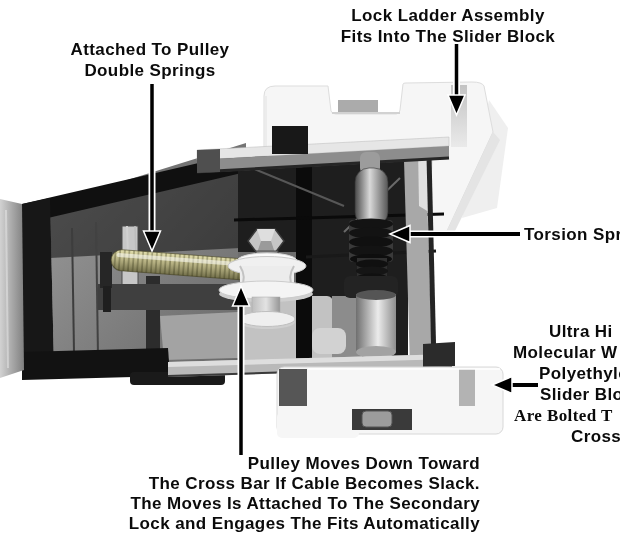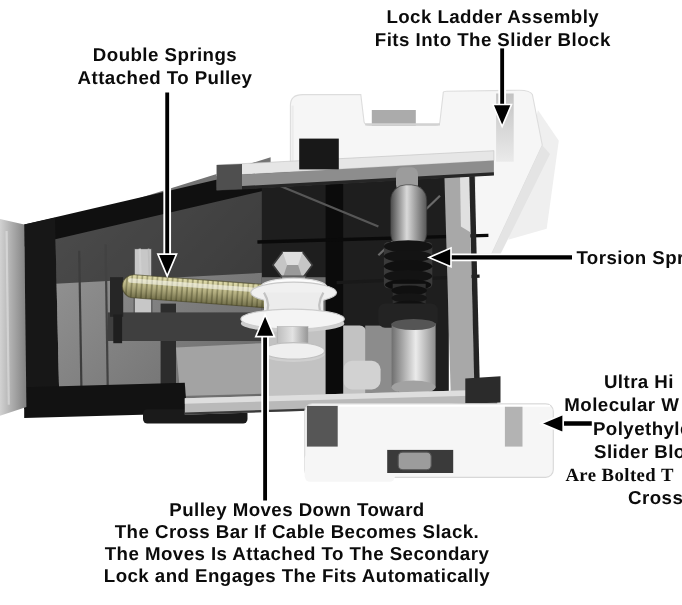--- a/index.html
+++ b/index.html
@@ -11,23 +11,23 @@
   #photo{position:absolute;left:0;top:0;width:620px;height:550px;}
   .lbl{
     position:absolute;color:#0b0b0b;font-weight:700;
     font-size:17px;line-height:21px;letter-spacing:.4px;
     -webkit-font-smoothing:antialiased;
   }
   .center{text-align:center;}
   .nowrap{white-space:nowrap;}
   #lbl-top{left:268px;top:5px;width:360px;}
   #lbl-left{left:28px;top:39px;width:244px;}
-  #lbl-bottom{left:60px;top:454px;width:420px;line-height:20px;}
+  #lbl-bottom{left:60px;top:454px;width:420px;line-height:20px;text-align:right;}
   #lbl-torsion{left:524px;top:224px;}
-  .rb{position:absolute;white-space:nowrap;color:#0b0b0b;font-weight:700;font-size:17px;line-height:21px;letter-spacing:.4px;margin-top:16px;}
+  .rb{position:absolute;white-space:nowrap;color:#0b0b0b;font-weight:700;font-size:17px;line-height:21px;letter-spacing:.4px;}
   #rb1{left:549px;top:321px;}
   #rb2{left:513px;top:342px;}
   #rb3{left:539px;top:363px;}
   #rb4{left:540px;top:384px;}
   #rb5{left:514px;top:405px;font-family:Liberation Serif, serif;}
   #rb6{left:571px;top:426px;}
 </style>
 </head>
 <body>
 
@@ -220,22 +220,22 @@
     <polygon points="241,286 232.5,306 249.5,306" fill="#000000" stroke="#ffffff" stroke-width="1.5"></polygon>
   </g>
 </svg>
 
 <div id="lbl-top" class="lbl center">
   <div>Lock Ladder Assembly</div>
   <div>Fits Into The Slider Block</div>
 </div>
 
 <div id="lbl-left" class="lbl center">
+  <div>Attached To Pulley</div>
   <div>Double Springs</div>
-  <div>Attached To Pulley</div>
 </div>
 
 <div id="lbl-torsion" class="lbl nowrap">Torsion Spr</div>
 
 <div id="rb1" class="rb">Ultra Hi</div>
 <div id="rb2" class="rb">Molecular W</div>
 <div id="rb3" class="rb">Polyethyle</div>
 <div id="rb4" class="rb">Slider Blo</div>
 <div id="rb5" class="rb">Are Bolted T</div>
 <div id="rb6" class="rb">Cross B</div>

